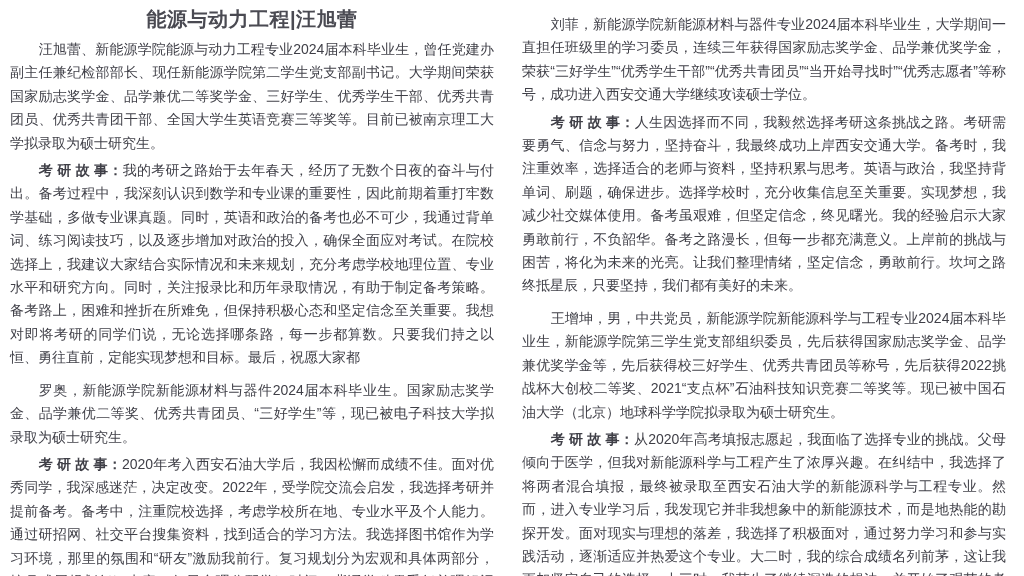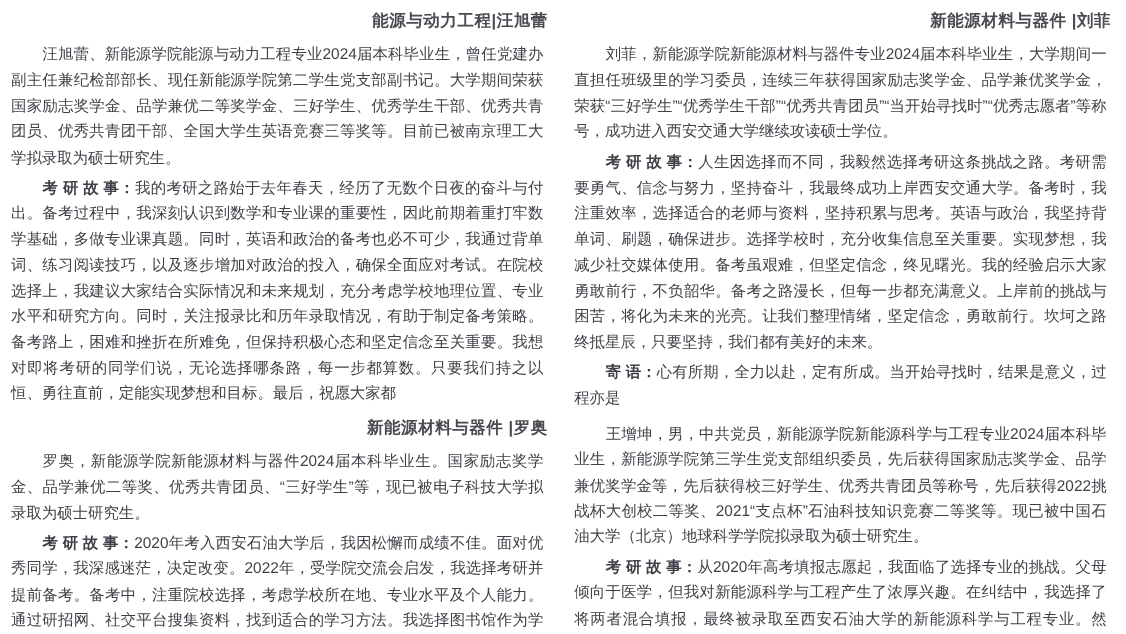--- a/index.html
+++ b/index.html
@@ -13,25 +13,25 @@
     display: flex;
     gap: 20px;
     padding: 9px 14px 0 6px;
     box-sizing: border-box;
     width: 1024px; height: 576px;
   }
   .column { width: 492px; flex: 0 0 492px; }
   .section + .section { margin-top: 9px; }
   .section-heading {
     margin: 0 0 8px 0;
-    font-size: 15px;
+    font-size: 20px;
     line-height: 21px;
     font-weight: 700;
     color: var(--heading-color, #4a4a52);
-    text-align: right;
+    text-align: center;
     letter-spacing: 0.5px;
   }
   .para {
     margin: 4px;
     font-size: 14px;
     line-height: 23.4px;
     color: var(--body-color, #3f3f47);
     text-align: justify;
     text-justify: inter-ideograph;
     text-indent: 2.05em;
@@ -46,34 +46,31 @@
 
   <div class="column">
 
     <div class="section">
       <h2 class="section-heading">能源与动力工程|汪旭蕾</h2>
       <p class="para"><span>汪旭蕾、新能源学院能源与动力工程专业2024届本科毕业生，曾任党建办副主任兼纪检部部长、现任新能源学院第二学生党支部副书记。大学期间荣获国家励志奖学金、品学兼优二等奖学金、三好学生、优秀学生干部、优秀共青团员、优秀共青团干部、全国大学生英语竞赛三等奖等。目前已被南京理工大学拟录取为硕士研究生。</span></p>
       <p class="para"><span class="plabel">考 研 故 事：</span><span>我的考研之路始于去年春天，经历了无数个日夜的奋斗与付出。备考过程中，我深刻认识到数学和专业课的重要性，因此前期着重打牢数学基础，多做专业课真题。同时，英语和政治的备考也必不可少，我通过背单词、练习阅读技巧，以及逐步增加对政治的投入，确保全面应对考试。在院校选择上，我建议大家结合实际情况和未来规划，充分考虑学校地理位置、专业水平和研究方向。同时，关注报录比和历年录取情况，有助于制定备考策略。备考路上，困难和挫折在所难免，但保持积极心态和坚定信念至关重要。我想对即将考研的同学们说，无论选择哪条路，每一步都算数。只要我们持之以恒、勇往直前，定能实现梦想和目标。最后，祝愿大家都</span></p>
     </div>
 
     <div class="section">
-      <h2 class="section-heading">新能源材料与器件 |罗奥</h2>
       <p class="para"><span>罗奥，新能源学院新能源材料与器件2024届本科毕业生。国家励志奖学金、品学兼优二等奖、优秀共青团员、“三好学生”等，现已被电子科技大学拟录取为硕士研究生。</span></p>
       <p class="para"><span class="plabel">考 研 故 事：</span><span>2020年考入西安石油大学后，我因松懈而成绩不佳。面对优秀同学，我深感迷茫，决定改变。2022年，受学院交流会启发，我选择考研并提前备考。备考中，注重院校选择，考虑学校所在地、专业水平及个人能力。通过研招网、社交平台搜集资料，找到适合的学习方法。我选择图书馆作为学习环境，那里的氛围和“研友”激励我前行。复习规划分为宏观和具体两部分，按月或周规划复习内容，每天合理分配学习时间。背诵学科需重复并理解记忆，数学则需打好基础。考研虽难，但坚持和稳定心态是关键。面对挑战，我们要踏实前行，保持身心健康。无论结果如何，过程本身就是收获。最后，我祝愿大家无论考研、考公还是求职，都能顺利上岸，实现梦想！</span></p>
     </div>
 
   </div>
 
   <div class="column">
 
     <div class="section">
-      <h2 class="section-heading">新能源材料与器件 |刘菲</h2>
       <p class="para"><span>刘菲，新能源学院新能源材料与器件专业2024届本科毕业生，大学期间一直担任班级里的学习委员，连续三年获得国家励志奖学金、品学兼优奖学金，荣获“三好学生”“优秀学生干部”“优秀共青团员”“当开始寻找时”“优秀志愿者”等称号，成功进入西安交通大学继续攻读硕士学位。</span></p>
       <p class="para"><span class="plabel">考 研 故 事：</span><span>人生因选择而不同，我毅然选择考研这条挑战之路。考研需要勇气、信念与努力，坚持奋斗，我最终成功上岸西安交通大学。备考时，我注重效率，选择适合的老师与资料，坚持积累与思考。英语与政治，我坚持背单词、刷题，确保进步。选择学校时，充分收集信息至关重要。实现梦想，我减少社交媒体使用。备考虽艰难，但坚定信念，终见曙光。我的经验启示大家勇敢前行，不负韶华。备考之路漫长，但每一步都充满意义。上岸前的挑战与困苦，将化为未来的光亮。让我们整理情绪，坚定信念，勇敢前行。坎坷之路终抵星辰，只要坚持，我们都有美好的未来。</span></p>
-      <p class="para"><span class="plabel">寄 语：</span><span>心有所期，全力以赴，定有所成。当开始寻找时，结果是意义，过程亦是</span></p>
     </div>
 
     <div class="section">
       <p class="para"><span>王增坤，男，中共党员，新能源学院新能源科学与工程专业2024届本科毕业生，新能源学院第三学生党支部组织委员，先后获得国家励志奖学金、品学兼优奖学金等，先后获得校三好学生、优秀共青团员等称号，先后获得2022挑战杯大创校二等奖、2021“支点杯”石油科技知识竞赛二等奖等。现已被中国石油大学（北京）地球科学学院拟录取为硕士研究生。</span></p>
       <p class="para"><span class="plabel">考 研 故 事：</span><span>从2020年高考填报志愿起，我面临了选择专业的挑战。父母倾向于医学，但我对新能源科学与工程产生了浓厚兴趣。在纠结中，我选择了将两者混合填报，最终被录取至西安石油大学的新能源科学与工程专业。然而，进入专业学习后，我发现它并非我想象中的新能源技术，而是地热能的勘探开发。面对现实与理想的落差，我选择了积极面对，通过努力学习和参与实践活动，逐渐适应并热爱这个专业。大二时，我的综合成绩名列前茅，这让我更加坚定自己的选择。大三时，我萌生了继续深造的想法，并开始了艰苦的考研备考。这一年中，我制定了详细的学习计划，与</span></p>
     </div>
 
   </div>
 
 </div>

